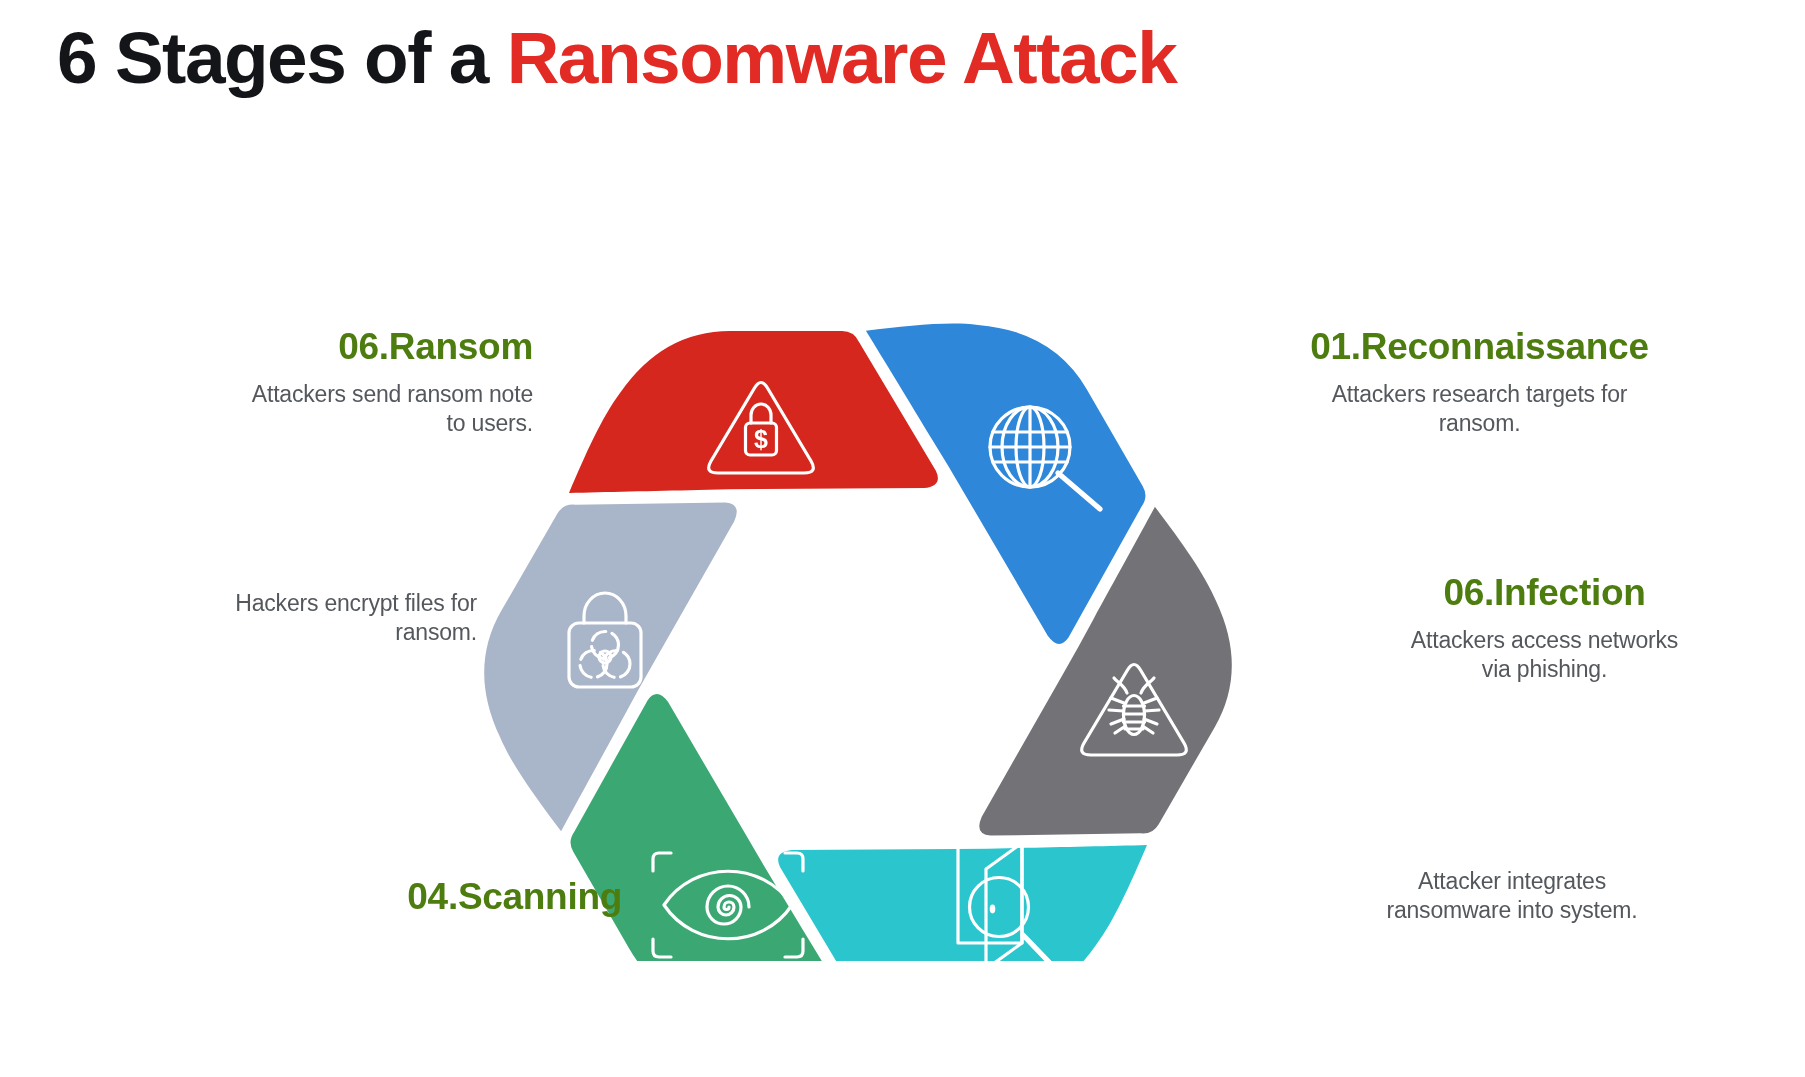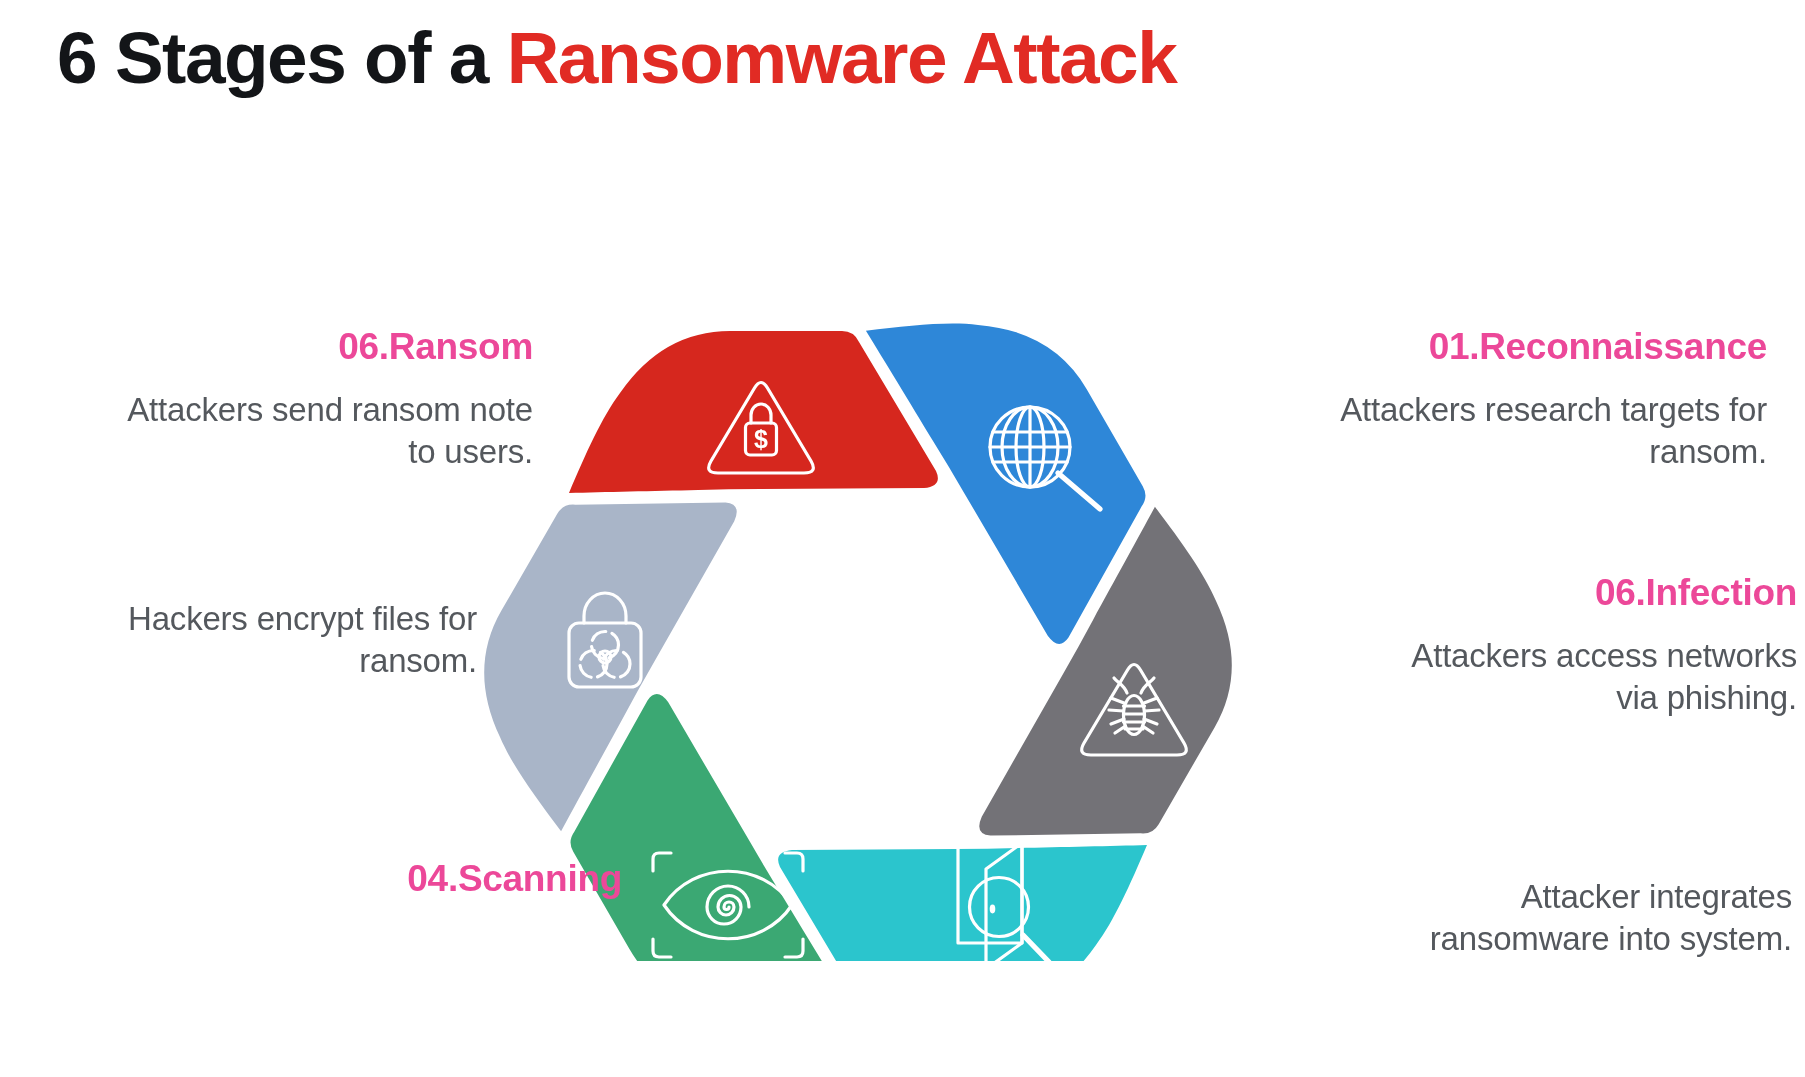--- a/index.html
+++ b/index.html
@@ -11,28 +11,28 @@
     font-family:"Liberation Sans","DejaVu Sans",sans-serif;
   }
   .main-title{
     position:absolute;left:57px;top:16px;margin:0;
     font-size:73px;font-weight:bold;letter-spacing:-1.5px;
     color:#131518;white-space:nowrap;
   }
   .hex-wrap{position:absolute;left:458px;top:319px;width:800px;height:700px;}
   .stage{position:absolute;}
   .stage .stage-title{
-    font-size:37px;font-weight:bold;color:#ec4899;letter-spacing:-0.3px;line-height:1.15;
+    font-size:37px;font-weight:bold;color:#4d7c0f;letter-spacing:-0.3px;line-height:1.15;
   }
   .stage .stage-desc{
-    font-size:33px;color:#54585d;line-height:1.28;margin-top:20px;
+    font-size:23px;color:#54585d;line-height:1.28;margin-top:11px;
     white-space:pre-line;letter-spacing:-0.2px;
   }
   .stage.align-right{text-align:right;}
-  .stage.align-left{text-align:right;}
+  .stage.align-left{text-align:center;}
   .icon-stroke{fill:none;stroke:#ffffff;stroke-width:3.2;stroke-linecap:round;stroke-linejoin:round;}
   .icon-stroke-thick{fill:none;stroke:#ffffff;stroke-width:5.2;stroke-linecap:round;}
   .icon-fill{fill:#ffffff;stroke:none;}
 </style>
 </head>
 <body>
 
 <div id="canvas">
 
   <h1 class="main-title"><span>6 Stages of a</span><span>&nbsp;</span><span style="color: rgb(225, 43, 36);">Ransomware Attack</span></h1>
@@ -126,21 +126,21 @@
     <div class="stage-title">06.Infection</div>
     <div class="stage-desc">Attackers access networks
 via phishing.</div>
   </div>
 
   <div class="stage align-left" style="left:1232px;top:856px;width:560px;">
     <div class="stage-desc">Attacker integrates
 ransomware into system.</div>
   </div>
 
-  <div class="stage align-right" style="left:60px;top:858px;width:562px;text-align:right;">
+  <div class="stage align-right" style="left:60px;top:876px;width:562px;text-align:right;">
     <div class="stage-title">04.Scanning</div>
   </div>
 
   <div class="stage align-right" style="left:60px;top:578px;width:417px;">
     <div class="stage-desc">Hackers encrypt files for
 ransom.</div>
   </div>
 
   <div class="stage align-right" style="left:60px;top:326px;width:473px;">
     <div class="stage-title">06.Ransom</div>

